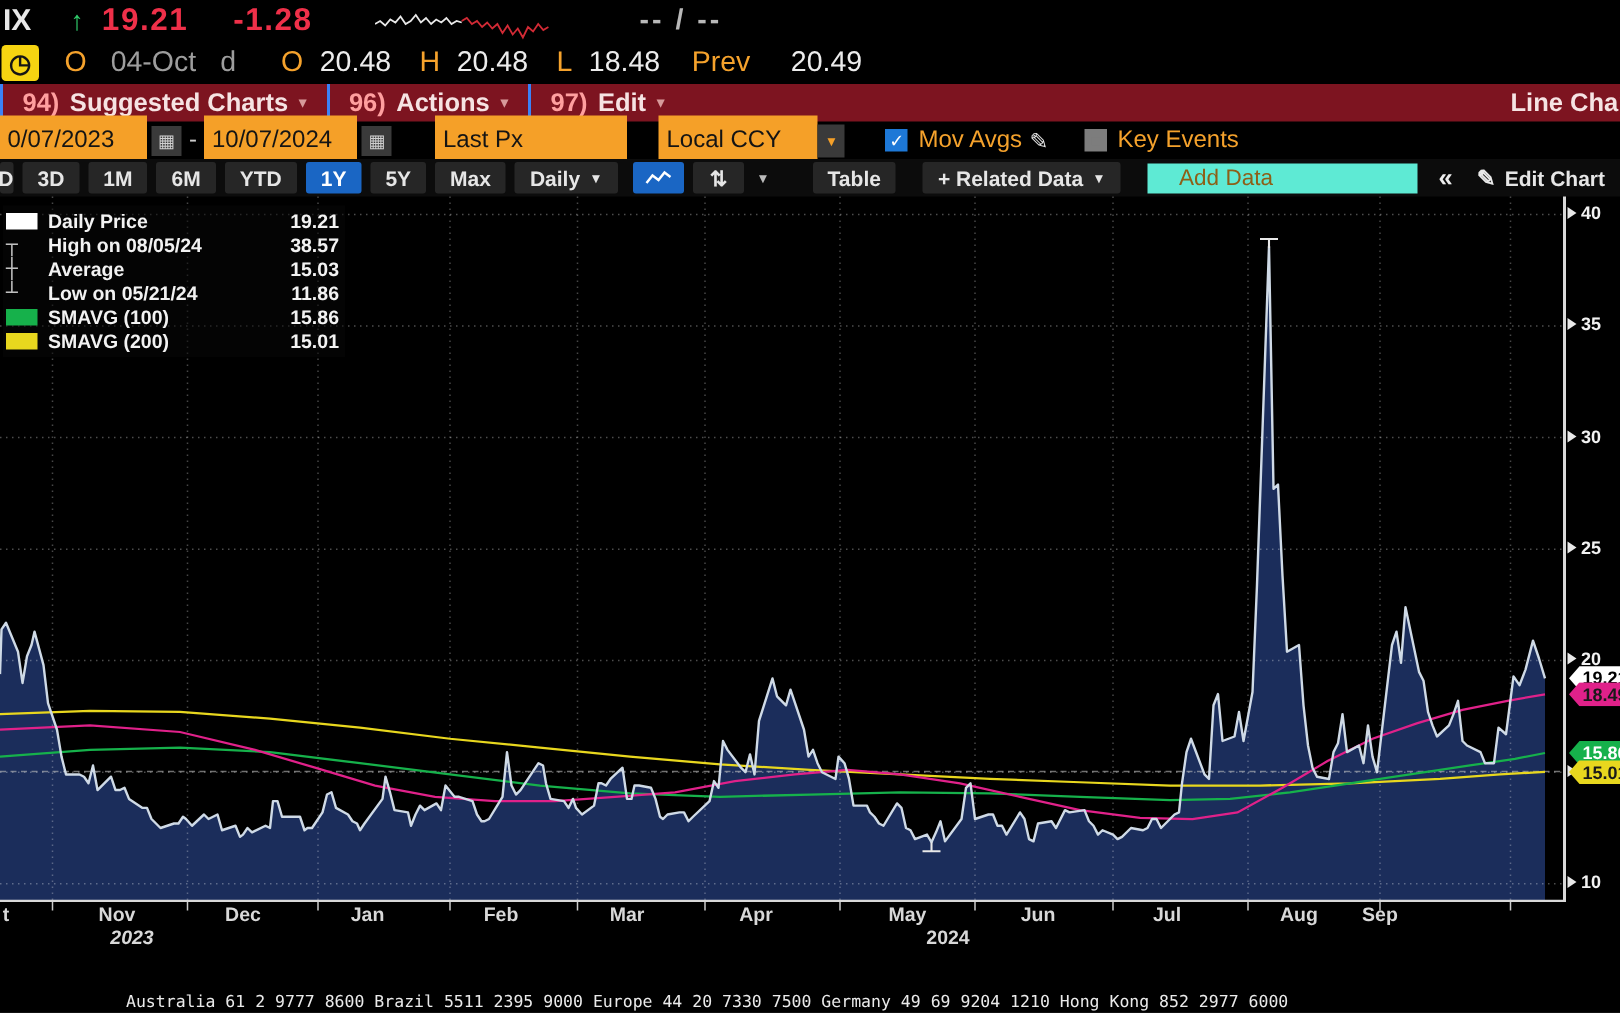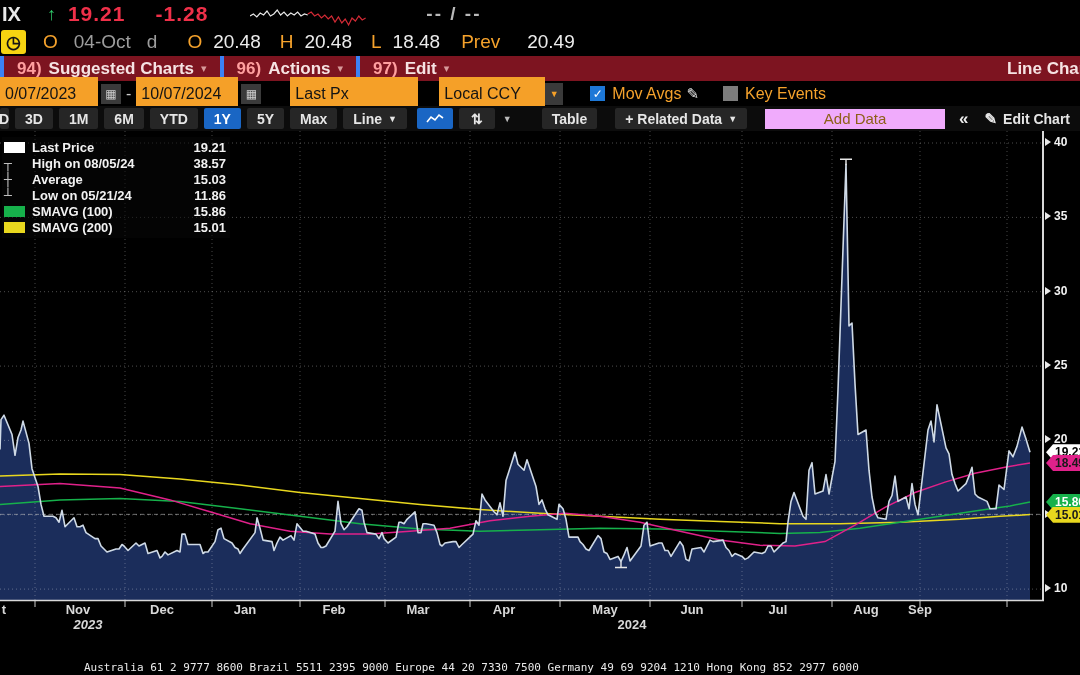--- a/index.html
+++ b/index.html
@@ -18,21 +18,21 @@
   #row2{top:28px;height:28px;}
   .fnicon{width:25px;height:24px;margin-left:1px;background:#f6d411;color:#151515;border-radius:3px;
     display:flex;align-items:center;justify-content:center;font-size:17px;font-weight:bold;}
   .amb{color:#f5a22c;font-size:19px;}
   .gry{color:#9d9d9d;font-size:19px;}
   .wht{color:#ececec;font-size:19px;}
   
   #row3{top:56px;height:25px;background:#7d1420;}
   .sec-box{width:196px;height:25px;background:#f5a028;color:#1a1a1a;font-size:17px;font-weight:bold;
     display:flex;align-items:center;padding-left:4px;box-sizing:border-box;}
-  .menu-item{display:flex;align-items:center;height:25px;padding:0 13px;border-left:4px solid #3b82f6;
+  .menu-item{display:flex;align-items:center;height:25px;padding:0 13px;border-left:2px solid #3b82f6;
     font-size:17px;cursor:default;}
   .menu-num{color:#ff9f9f;margin-right:7px;font-weight:bold;}
   .menu-label{color:#f6e3e3;font-weight:bold;}
   .menu-caret{color:#d79a9a;font-size:11px;margin-left:7px;}
   .menu-right{position:absolute;left:1007px;color:#f6e3e3;font-size:17px;font-weight:bold;white-space:nowrap;}
   
   #row4{top:81px;height:25px;}
   .abox{background:#f5a028;color:#141414;height:33px;font-size:16px;display:flex;align-items:center;
     padding:0 5px;box-sizing:border-box;white-space:nowrap;}
   .calbtn{width:20px;height:20px;background:#3a3a3a;color:#cfcfcf;margin-left:3px;font-size:12px;
@@ -48,22 +48,22 @@
   
   #row5{top:106px;height:25px;background:#0c0c0c;}
   .pbtn{height:21px;padding:0 10px;background:#262626;color:#e6e6e6;font-size:14px;font-weight:bold;
     margin-left:6px;display:flex;align-items:center;border-radius:2px;white-space:nowrap;}
   .pbtn.active{background:#1a66c4;color:#ffffff;}
   .pbtn.clip{width:9px;padding:0;margin-left:0;justify-content:flex-end;overflow:hidden;}
   .tcaret{font-size:9px;margin-left:6px;}
   .chip{width:30px;justify-content:center;padding:0 4px;}
   .chip.blue{background:#1a66c4;}
   .sepgap{width:26px;}
-  .adddata{width:138px;height:20px;margin-left:18px;background:#f0abfc;border:none;outline:none;
-    font-size:15px;color:#6f4a0e;padding:0 21px;font-family:"Liberation Sans",sans-serif;text-align:center;}
+  .adddata{width:138px;height:20px;margin-left:18px;background:#5eead4;border:none;outline:none;
+    font-size:15px;color:#6f4a0e;padding:0 21px;font-family:"Liberation Sans",sans-serif;}
   .adddata::placeholder{color:#8d5f17;opacity:1;}
   .colbtn{color:#eeeeee;font-size:17px;font-weight:bold;margin-left:14px;}
   
   #chart-layer{position:absolute;inset:0;}
   #chart-svg{position:absolute;left:0;top:0;z-index:1;}
   #legend{position:absolute;left:2px;top:137px;z-index:4;background:rgba(8,8,8,0.55);padding:2px 4px 3px 2px;}
   .lrow{display:flex;align-items:center;height:16px;font-size:13px;font-weight:bold;color:#f2f2f2;}
   .lmark{width:24px;display:flex;align-items:center;justify-content:flex-start;margin-right:4px;}
   .lswatch{width:21px;height:11px;display:inline-block;}
   .lglyph{font-family:"DejaVu Sans Mono",monospace;color:#c0c0c0;font-size:13px;}
@@ -158,21 +158,21 @@
         <div class="pbtn clip">1D</div>
         <div class="pbtn">3D</div>
         <div class="pbtn">1M</div>
         <div class="pbtn">6M</div>
         <div class="pbtn">YTD</div>
         <div class="pbtn active">1Y</div>
         <div class="pbtn">5Y</div>
         <div class="pbtn">Max</div>
       </div>
     <div class="pbtn">
-      <span>Line</span>
+      <span>Daily</span>
         <span class="tcaret">▼</span>
     </div>
     <div class="pbtn chip blue" style="margin-left:10px">
       <svg width="18" height="12" viewBox="0 0 18 12">
         <polyline points="1,9 5,4 9,7 13,2 17,5" fill="none" stroke="#ffffff" stroke-width="1.6"></polyline>
       </svg>
     </div>
     <div class="pbtn chip">⇅</div>
     <span class="tcaret" style="color:#bbb;margin-left:8px">▼</span>
     <div class="sepgap"></div>
@@ -231,21 +231,21 @@
         <path d="M840,159.30881420418518 h12 M846,159.30881420418518 v6" stroke="#e8e8e8" stroke-width="1.4" fill="none"></path>
         <path d="M615,567.486683576411 h12 M621,561.486683576411 v6" stroke="#e8e8e8" stroke-width="1.4" fill="none"></path>
         <line x1="0" y1="600.5" x2="1044" y2="600.5" stroke="#d9d9d9" stroke-width="1.5"></line>
         <line x1="1043" y1="131" x2="1043" y2="601" stroke="#d9d9d9" stroke-width="2"></line>
       </svg>
     <div id="legend">
         <div class="lrow">
           <span class="lmark">
             <span class="lswatch" style="background: rgb(255, 255, 255);"></span>
           </span>
-          <span class="llabel">Last Price</span>
+          <span class="llabel">Daily Price</span>
           <span class="lvalue">19.21</span>
         </div>
         <div class="lrow">
           <span class="lmark">
             <span class="lglyph">┬</span>
           </span>
           <span class="llabel">High on 08/05/24</span>
           <span class="lvalue">38.57</span>
         </div>
         <div class="lrow">

